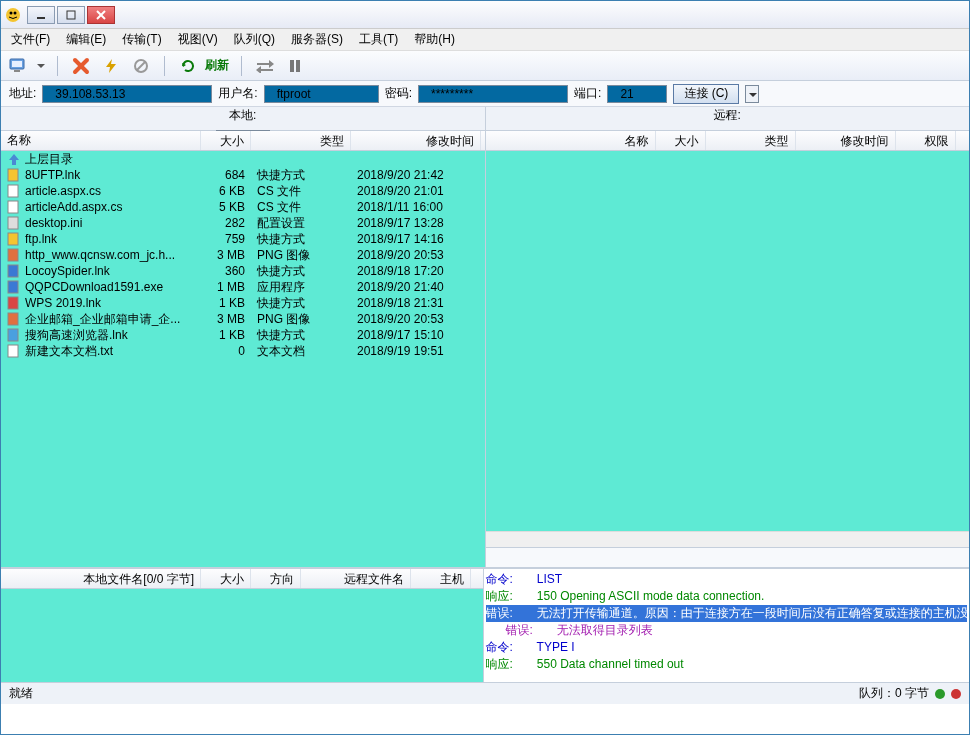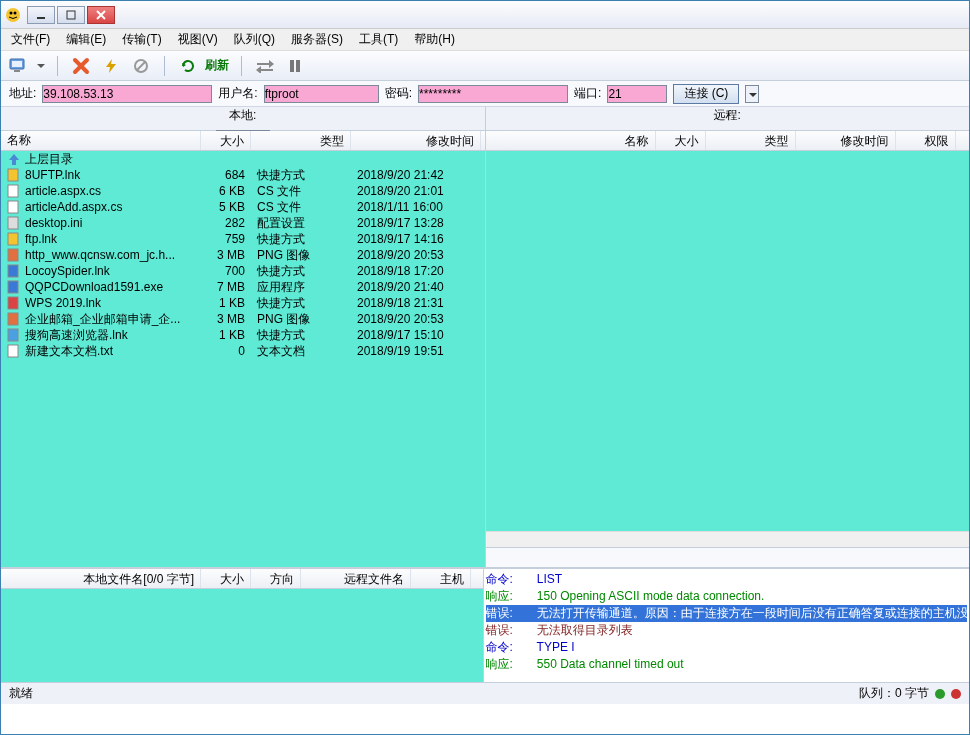--- a/index.html
+++ b/index.html
@@ -11,21 +11,21 @@
 .winbtn { width: 28px; height: 18px; border: 1px solid #8a9bb2; background: linear-gradient(#f4f6fb,#d5deee); display: flex; align-items: center; justify-content: center; cursor: pointer; }
 .winbtn.close { background: linear-gradient(#f08080,#d94545); border-color: #a33; color: #fff; }
 .menubar { height: 22px; display: flex; align-items: center; padding: 0 4px; gap: 4px; background: #f0f0f0; border-bottom: 1px solid #ddd; }
 .menubar span { padding: 2px 6px; cursor: pointer; }
 .toolbar { height: 30px; display: flex; align-items: center; padding: 0 6px; gap: 8px; background: linear-gradient(#fbfcfe,#e9eef7); border-bottom: 1px solid #c5cfdc; }
 .tbtn { width: 22px; height: 22px; display: flex; align-items: center; justify-content: center; cursor: pointer; }
 .tsep { width: 1px; height: 20px; background: #b0bccf; margin: 0 4px; }
 .refresh-label { color: #0a7a0a; font-weight: bold; margin-left: -2px; }
 .connbar { height: 26px; display: flex; align-items: center; padding: 0 8px; gap: 6px; background: #f7f9fc; border-bottom: 1px solid #d0d7e2; }
 .connbar label { white-space: nowrap; }
-.connbar input { height: 18px; border: 1px solid #7a8a9c; padding: 0 0; background: #f9a8d4; }
+.connbar input { height: 18px; border: 1px solid #7a8a9c; padding: 0 12px; background: #0369a1; }
 .connbtn { height: 20px; padding: 0 10px; border: 1px solid #5a7aa5; background: linear-gradient(#f2f6fb,#d2dff0); cursor: pointer; }
 .panes { display: flex; height: 460px; }
 .pane { flex: 1; display: flex; flex-direction: column; border-right: 1px solid #c5cfdc; }
 .pane:last-child { border-right: none; }
 .pathrow { height: 24px; display: flex; align-items: center; padding: 0 6px; gap: 6px; background: #eef2f8; border-bottom: 1px solid #c5cfdc; flex-direction: column; }
 .pathrow .combo { flex: 1; height: 18px; border: 1px solid #7a8a9c; background: #fff; display: flex; align-items: center; padding: 0 4px; }
 .listhdr { height: 20px; display: flex; background: linear-gradient(#fdfdfe,#eceff5); border-bottom: 1px solid #c5cfdc; }
 .listhdr .col { padding: 2px 6px; border-right: 1px solid #dde3ec; overflow: hidden; white-space: nowrap; text-align: right; }
 .filelist { flex: 1; overflow: auto; background: #5eead4; }
 .frow { display: flex; height: 16px; align-items: center; }
@@ -35,21 +35,21 @@
 .ct { width: 100px; }
 .cm { width: 130px; }
 .cp { width: 60px; }
 .statusline { height: 20px; padding: 2px 8px; background: #f7f9fc; border-top: 1px solid #c5cfdc; }
 .bottom { display: flex; height: 115px; border-top: 2px solid #c5cfdc; }
 .queue { flex: 1; display: flex; flex-direction: column; border-right: 1px solid #c5cfdc; }
 .log { flex: 1; overflow: auto; background: #fff; font-family: "Courier New", monospace; font-size: 12px; padding: 2px; }
 .logline { white-space: nowrap; }
 .lg-cmd { color: #0000cc; }
 .lg-resp { color: #008800; }
-.lg-err { color: #7f1d1d; }
+.lg-err { color: #a21caf; margin-left: 20px; }
 .lg-sel { background: #3373d9; color: #fff; }
 .statusbar { height: 22px; display: flex; align-items: center; padding: 0 8px; background: #eef2f8; border-top: 1px solid #c5cfdc; }
 .statusbar .sr { margin-left: auto; display: flex; align-items: center; gap: 6px; }
 .dot { width: 10px; height: 10px; border-radius: 50%; }
 svg { display: block; }
 .remote-scroll { height: 16px; background: #f0f0f0; border-top: 1px solid #ddd; }
 </style>
 </head>
 <body>
 
@@ -255,32 +255,32 @@
           <div class="c ct">PNG 图像</div>
           <div class="c cm">2018/9/20 20:53</div>
         </div>
         <div class="frow">
           <div class="c cn">
             <svg width="14" height="14">
               <rect x="1" y="1" width="10" height="12" fill="#3a7ad4" stroke="#888"></rect>
             </svg>
             <span>LocoySpider.lnk</span>
           </div>
-          <div class="c cs">700</div>
+          <div class="c cs">360</div>
           <div class="c ct">快捷方式</div>
           <div class="c cm">2018/9/18 17:20</div>
         </div>
         <div class="frow">
           <div class="c cn">
             <svg width="14" height="14">
               <rect x="1" y="1" width="10" height="12" fill="#3a7ad4" stroke="#888"></rect>
             </svg>
             <span>QQPCDownload1591.exe</span>
           </div>
-          <div class="c cs">7 MB</div>
+          <div class="c cs">1 MB</div>
           <div class="c ct">应用程序</div>
           <div class="c cm">2018/9/20 21:40</div>
         </div>
         <div class="frow">
           <div class="c cn">
             <svg width="14" height="14">
               <rect x="1" y="1" width="10" height="12" fill="#d94545" stroke="#888"></rect>
             </svg>
             <span>WPS 2019.lnk</span>
           </div>

